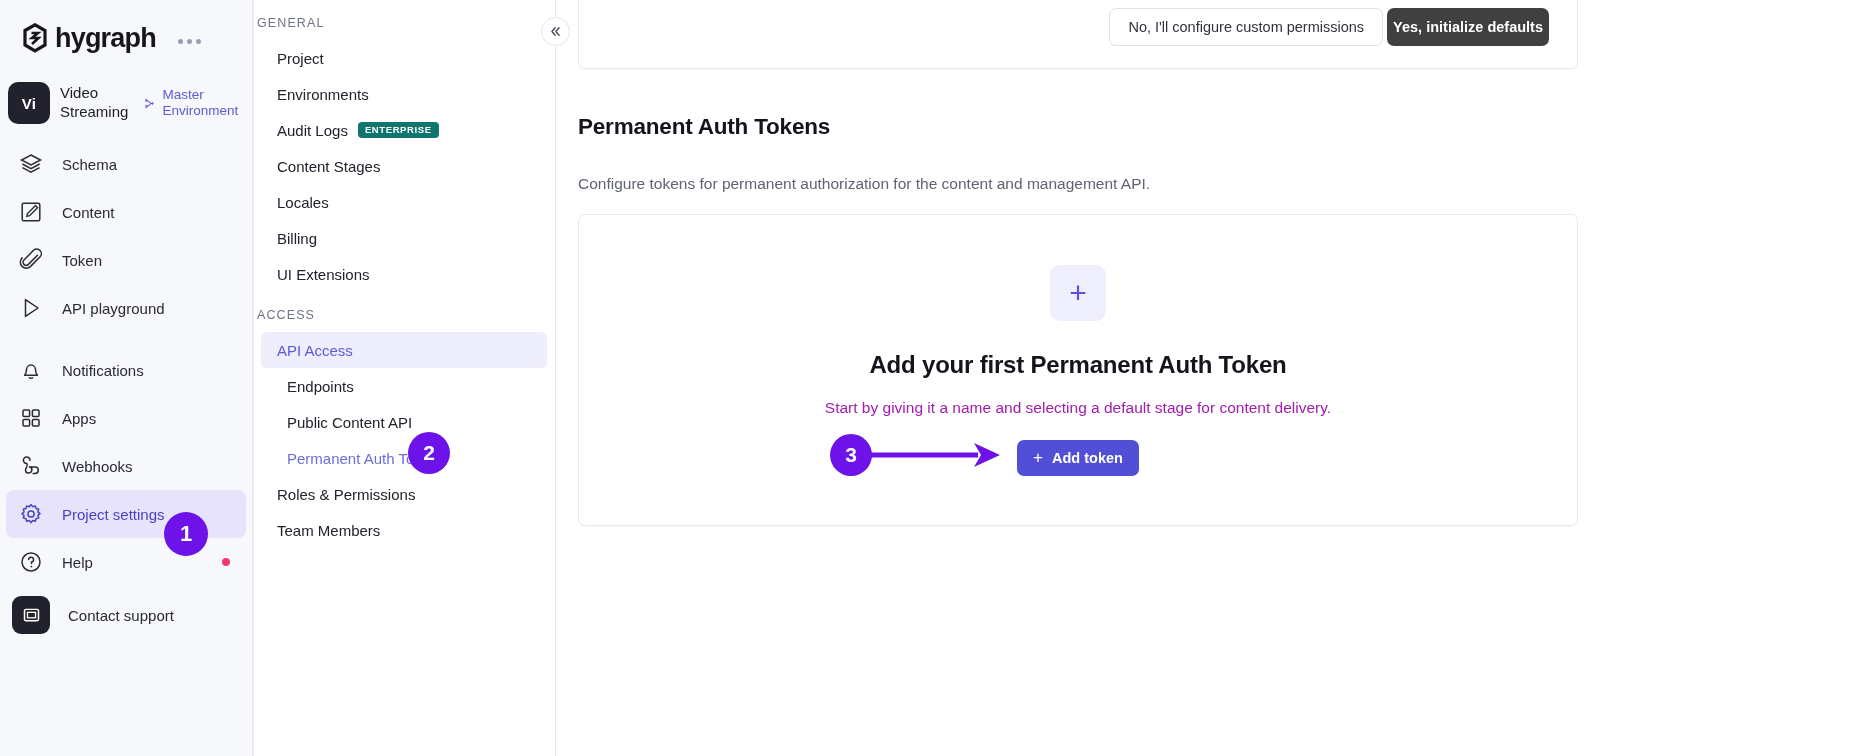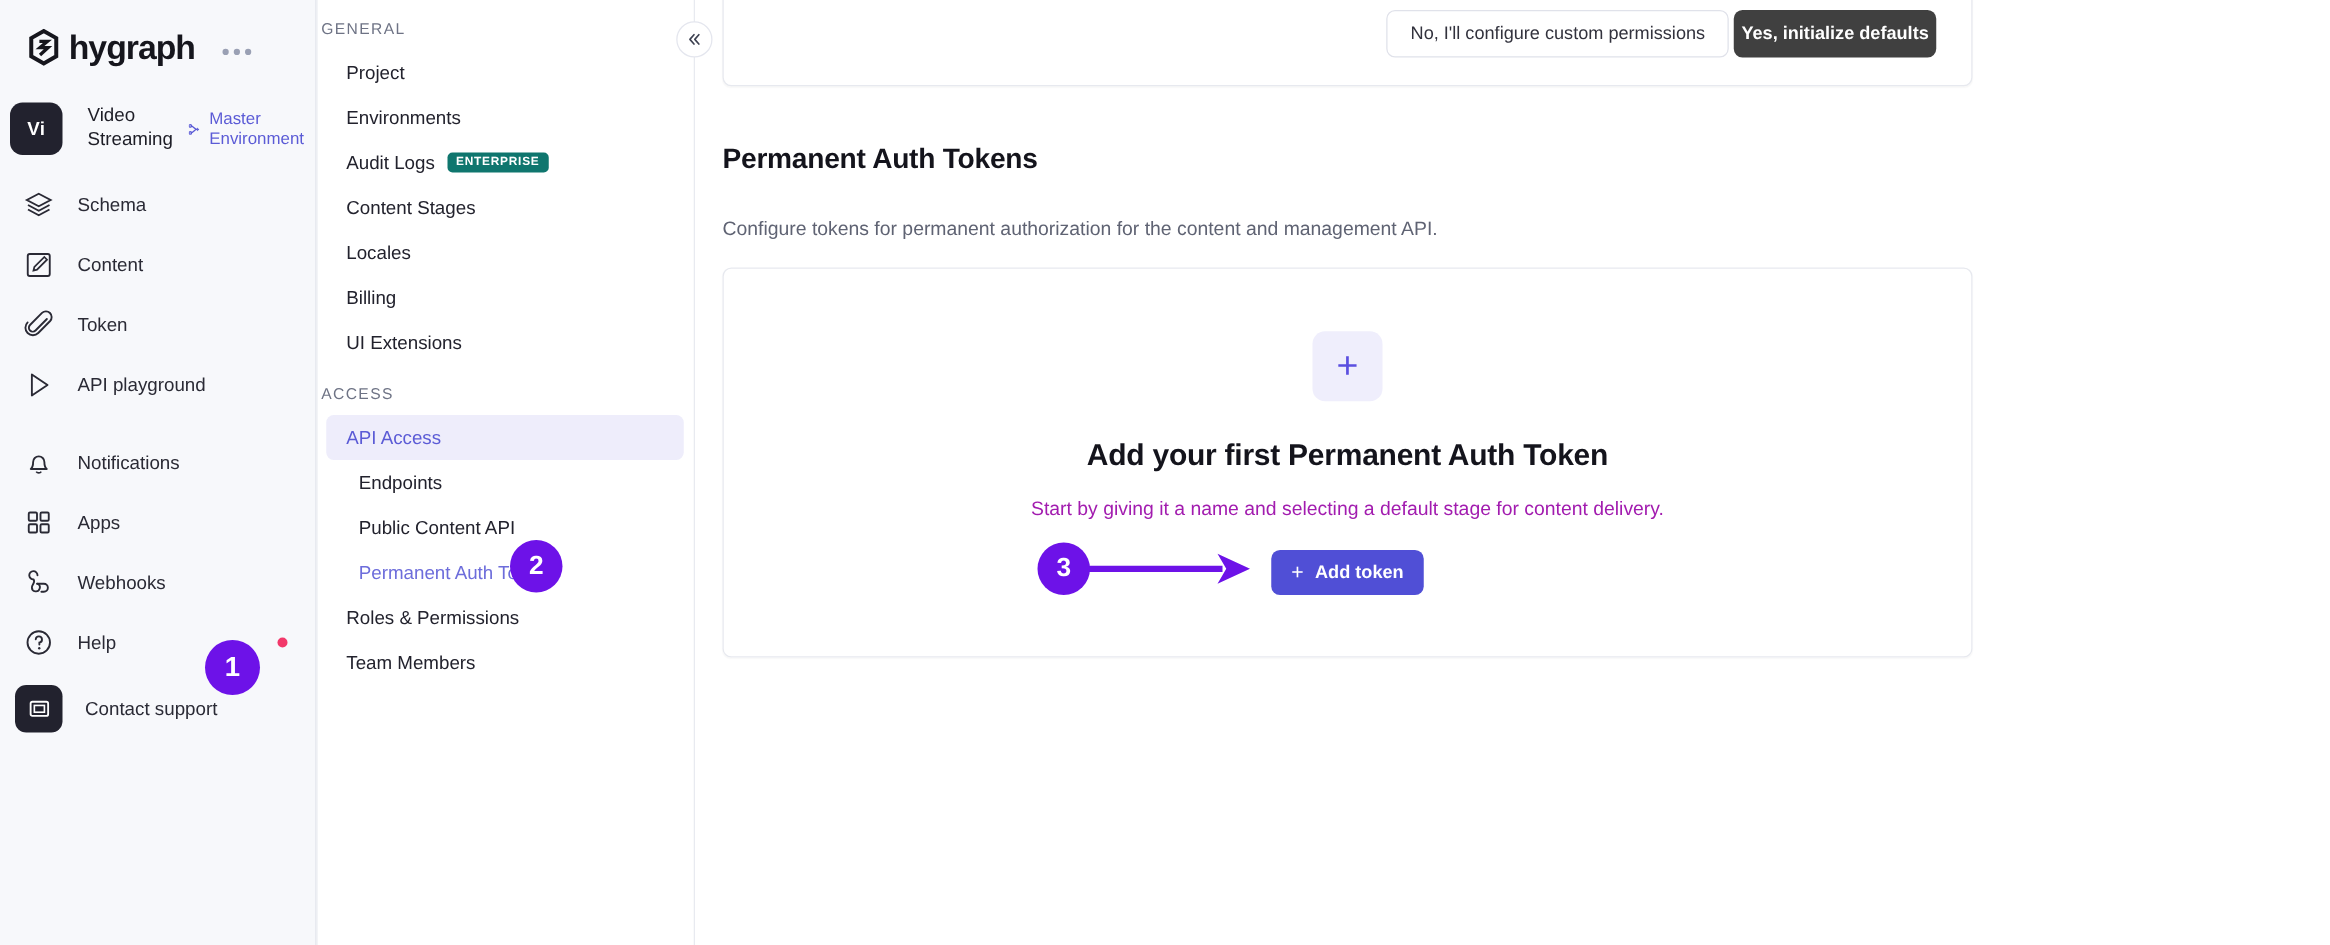--- a/index.html
+++ b/index.html
@@ -30,21 +30,21 @@
   .brand-word {
     font-size: 27px; font-weight: 700; color: #16161d;
     letter-spacing: -0.8px; line-height: 1;
   }
   .brand-dots {
     display: flex; gap: 4px; align-items: center; margin-left: 10px; margin-top: 6px;
   }
   .brand-dots i { width: 5px; height: 5px; border-radius: 50%; background: #9aa0b4; display:block; }
 
   .project-row {
-    display: flex; align-items: center; gap: 20px;
+    display: flex; align-items: center; gap: 10px;
     padding: 16px 0 0 8px; margin-top: 12px;
   }
   .project-avatar {
     width: 42px; height: 42px; border-radius: 10px;
     background: #22222e; color: #ffffff;
     display: flex; align-items: center; justify-content: center;
     font-size: 15px; font-weight: 600; letter-spacing: .2px;
     flex: 0 0 42px;
   }
   .project-meta { display: flex; gap: 2px; }
@@ -291,20 +291,29 @@
       <div class="nav-item">
         <span class="ico">
           <svg width="24" height="24" viewBox="0 0 24 24">
               <path d="M11 6.2 a3.3 3.3 0 1 0-3.2 3.3 c1.9 2.5-1.3 4.1-1.3 6.4 a3.2 3.2 0 1 0 4.6-2.9" fill="none" stroke="#2a2a35" stroke-width="1.5" stroke-linecap="round"></path>
               <path d="M10.6 13 h5.5 a3.2 3.2 0 1 1 0 6.4 h-2" fill="none" stroke="#2a2a35" stroke-width="1.5" stroke-linecap="round"></path>
             </svg>
         </span>
         <span class="lbl">Webhooks</span>
       </div>
 
+      <div class="nav-item active">
+        <span class="ico">
+          <svg width="24" height="24" viewBox="0 0 24 24">
+              <circle cx="12" cy="12" r="3.1" fill="none" stroke="#4b43c4" stroke-width="1.5"></circle>
+              <path d="M12 2.6 l1.7 2.1 2.6-.8 .8 2.6 2.6 .8 -.8 2.6 2.1 1.7 -2.1 1.7 .8 2.6 -2.6 .8 -.8 2.6 -2.6-.8 -1.7 2.1 -1.7-2.1 -2.6 .8 -.8-2.6 -2.6-.8 .8-2.6 -2.1-1.7 2.1-1.7 -.8-2.6 2.6-.8 .8-2.6 2.6 .8 Z" fill="none" stroke="#4b43c4" stroke-width="1.5" stroke-linejoin="round"></path>
+            </svg>
+        </span>
+        <span class="lbl">Project settings</span>
+      </div>
 
       <div class="nav-item">
         <span class="ico">
           <svg width="24" height="24" viewBox="0 0 24 24">
               <circle cx="12" cy="12" r="9" fill="none" stroke="#2a2a35" stroke-width="1.5"></circle>
               <path d="M9.6 9.4 a2.5 2.5 0 1 1 2.9 2.7 v1.5" fill="none" stroke="#2a2a35" stroke-width="1.5" stroke-linecap="round"></path>
               <circle cx="12.4" cy="16.6" r=".95" fill="#2a2a35"></circle>
             </svg>
         </span>
         <span class="lbl">Help</span>

